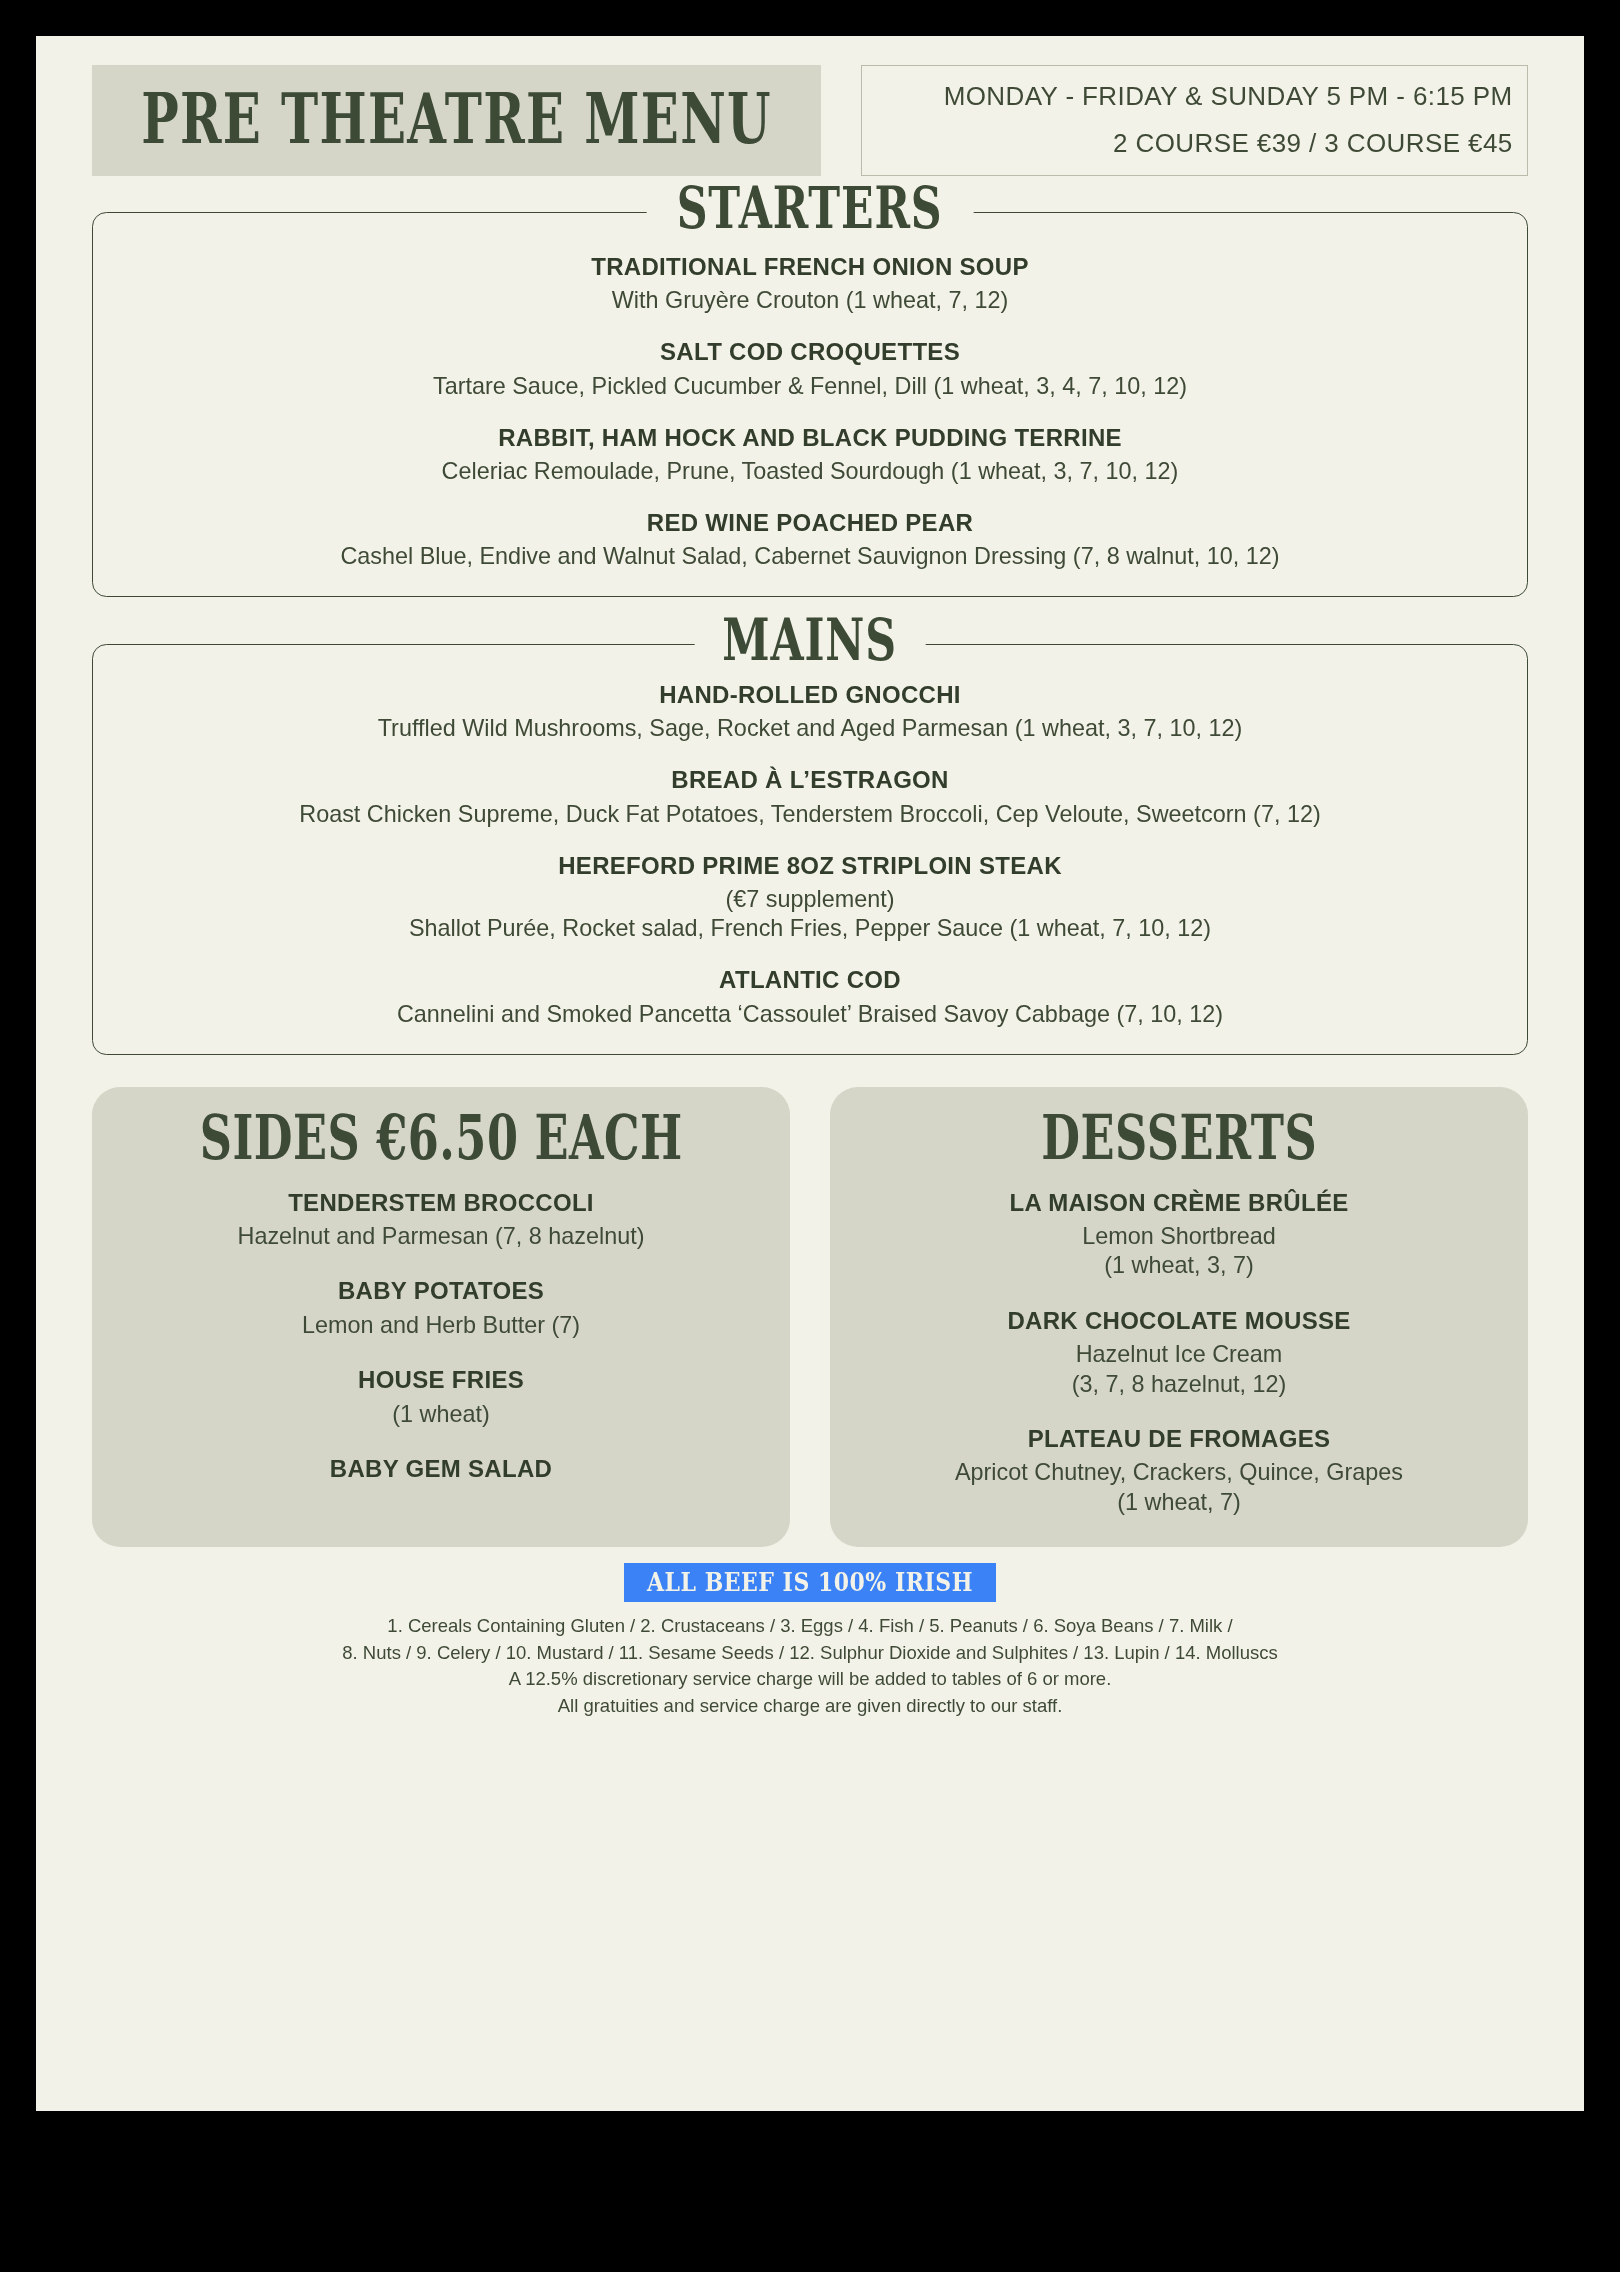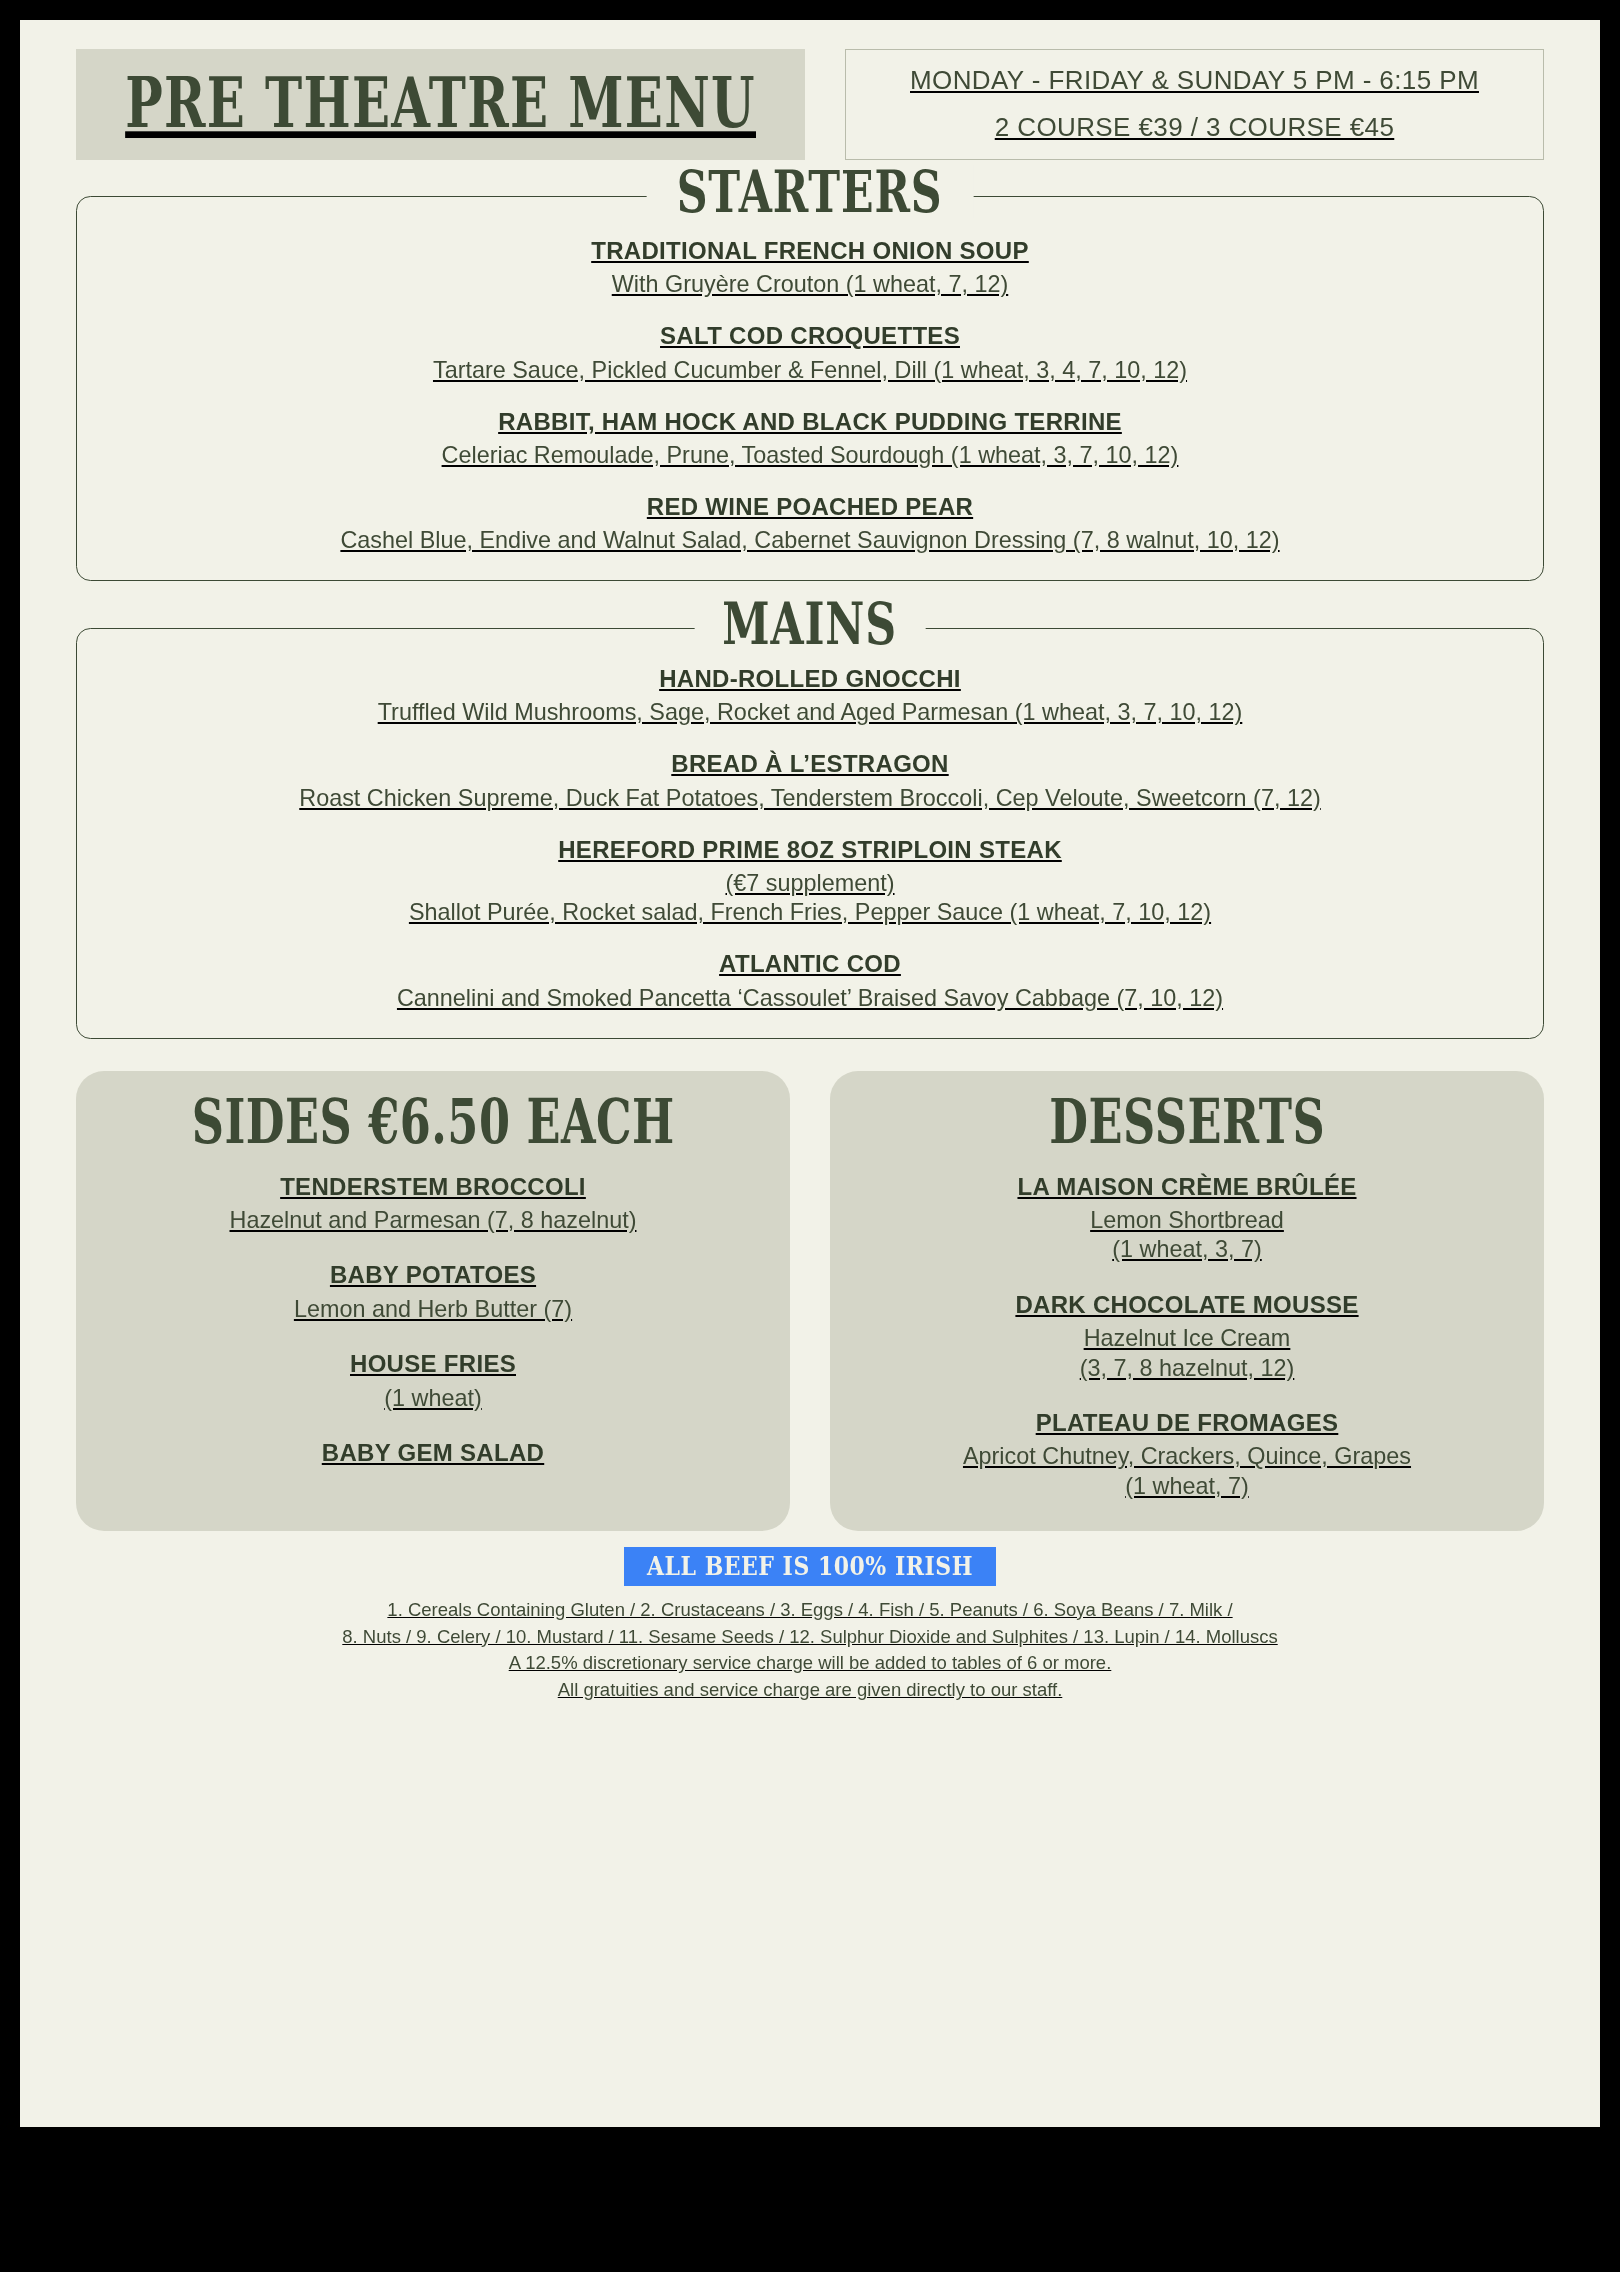--- a/index.html
+++ b/index.html
@@ -6,23 +6,22 @@
   html, body {
     margin: 0;
     padding: 0;
     background: #000000;
     font-family: "Liberation Sans", sans-serif;
   }
   #page {
     width: 1620px;
     height: 2147px;
     background: #000000;
-    padding: 20px;
+    padding: 36px;
     position: relative;
-    text-decoration: underline;
   }
   #sheet {
     width: 100%;
     height: 100%;
     background: #f2f2e8;
     padding: 23.4px 56px 18px 56px;
     display: flex;
     flex-direction: column;
   }
 
@@ -50,21 +49,21 @@
     color: #3d4a35;
     transform: scaleY(1.34) scaleX(0.96);
     transform-origin: center;
   }
   .hours-box {
     flex: 1 1 auto;
     border: 0.9px solid #b9bcab;
     background: #f2f2e8;
     display: flex;
     flex-direction: column;
-    align-items: center;
+    align-items: flex-end;
     justify-content: center;
     gap: 16px;
     padding: 12.6px 14.4px;
   }
   .hours-box div {
     font-size: 26px;
     color: #3f4a36;
     letter-spacing: 0.4px;
   }
 

